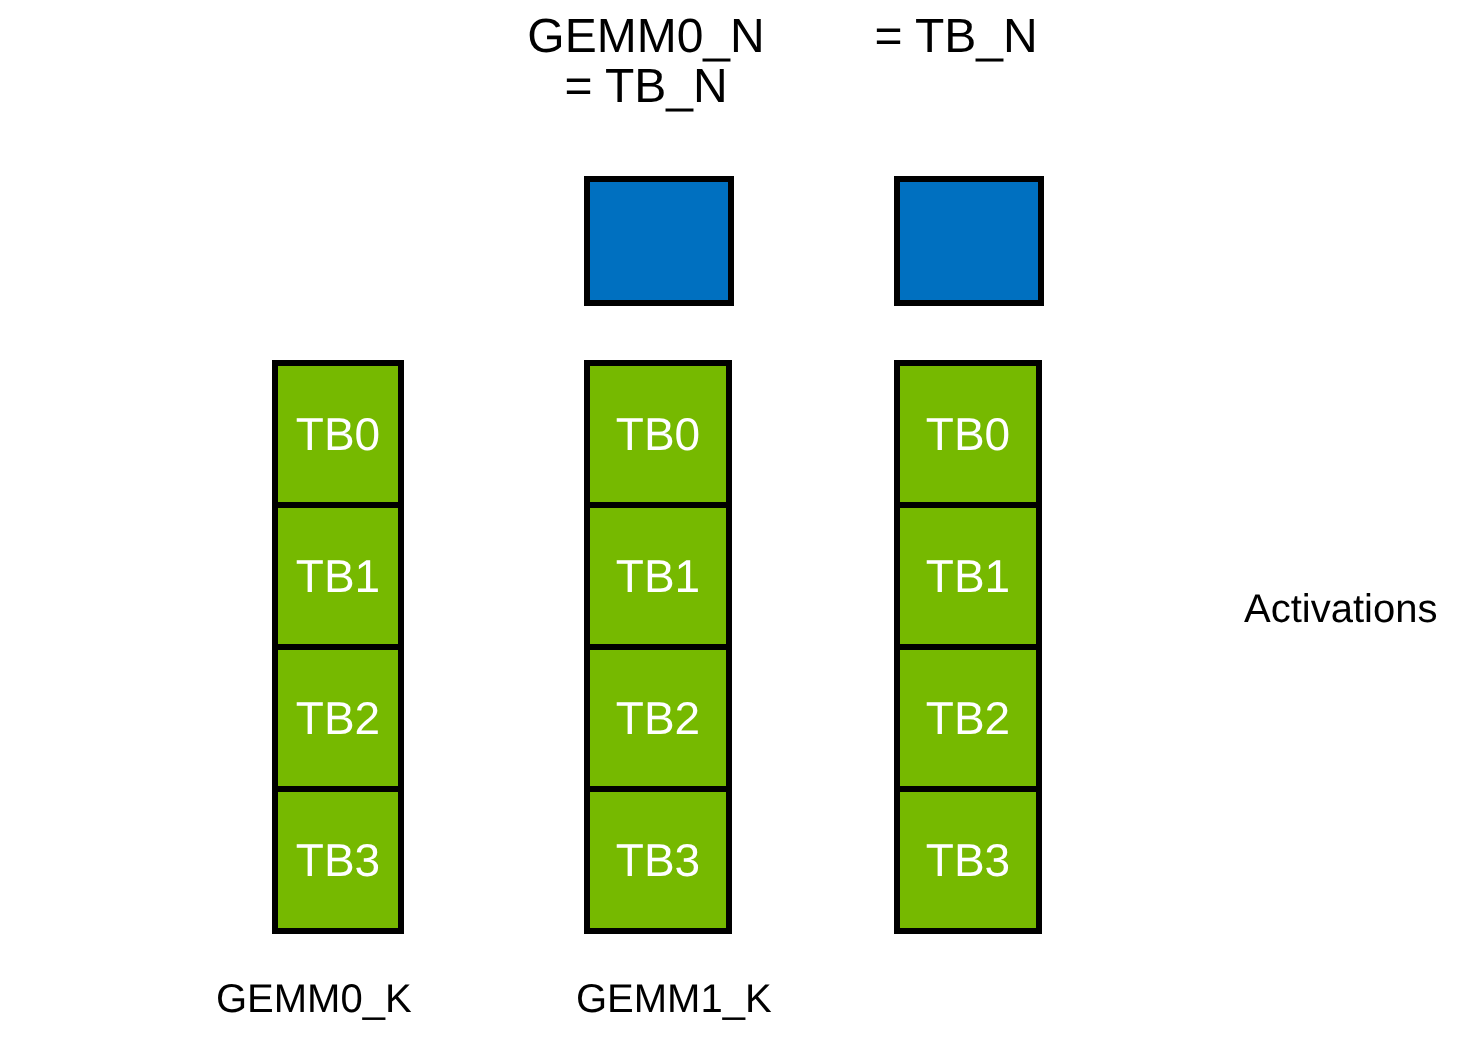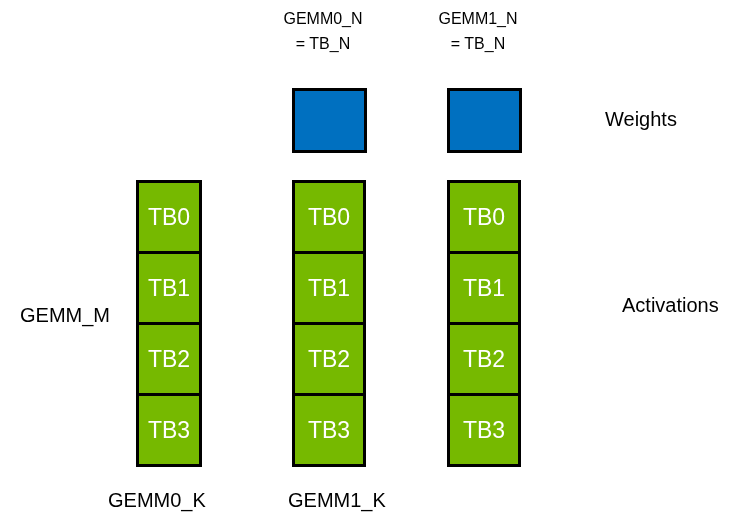--- a/index.html
+++ b/index.html
@@ -10,21 +10,21 @@
     background: var(--background, #FFFFFF);
     font-family: "Liberation Sans", sans-serif;
     color: var(--label-text, #000000);
     overflow: hidden;
   }
   .toplabel {
     position: absolute;
     top: 6px;
     width: 160px;
     text-align: center;
-    font-size: 16px;
+    font-size: 24px;
     line-height: 25px;
     color: var(--label-text, #000000);
   }
   .weights-square {
     position: absolute;
     top: 88px;
     width: 75px;
     height: 65px;
     box-sizing: border-box;
     border: 3px solid var(--border, #000000);
@@ -61,21 +61,20 @@
 </head>
 <body>
 
 <div class="canvas">
 
   <div class="toplabel" style="left:243px;">
     <div>GEMM0_N</div>
     <div>= TB_N</div>
   </div>
   <div class="toplabel" style="left:398px;">
-    <div>GEMM1_N</div>
     <div>= TB_N</div>
   </div>
 
   <div class="weights-square" style="left:292px;"></div>
   <div class="weights-square" style="left:447px;"></div>
 
   <div class="col" style="left:136px; width:66px;">
     <div class="tb">TB0</div>
     <div class="tb">TB1</div>
     <div class="tb">TB2</div>
@@ -87,20 +86,18 @@
     <div class="tb">TB2</div>
     <div class="tb">TB3</div>
   </div>
   <div class="col" style="left:447px; width:74px;">
     <div class="tb">TB0</div>
     <div class="tb">TB1</div>
     <div class="tb">TB2</div>
     <div class="tb">TB3</div>
   </div>
 
-  <div class="sidelabel" style="left:605px; top:107px;">Weights</div>
   <div class="sidelabel" style="left:605px; top:293px;margin-left:17px;">Activations</div>
-  <div class="sidelabel" style="left:20px; top:303px;">GEMM_M</div>
 
   <div class="sidelabel" style="left:108px; top:488px;">GEMM0_K</div>
   <div class="sidelabel" style="left:288px; top:488px;">GEMM1_K</div>
 
 </div>
 
 </body></html>

